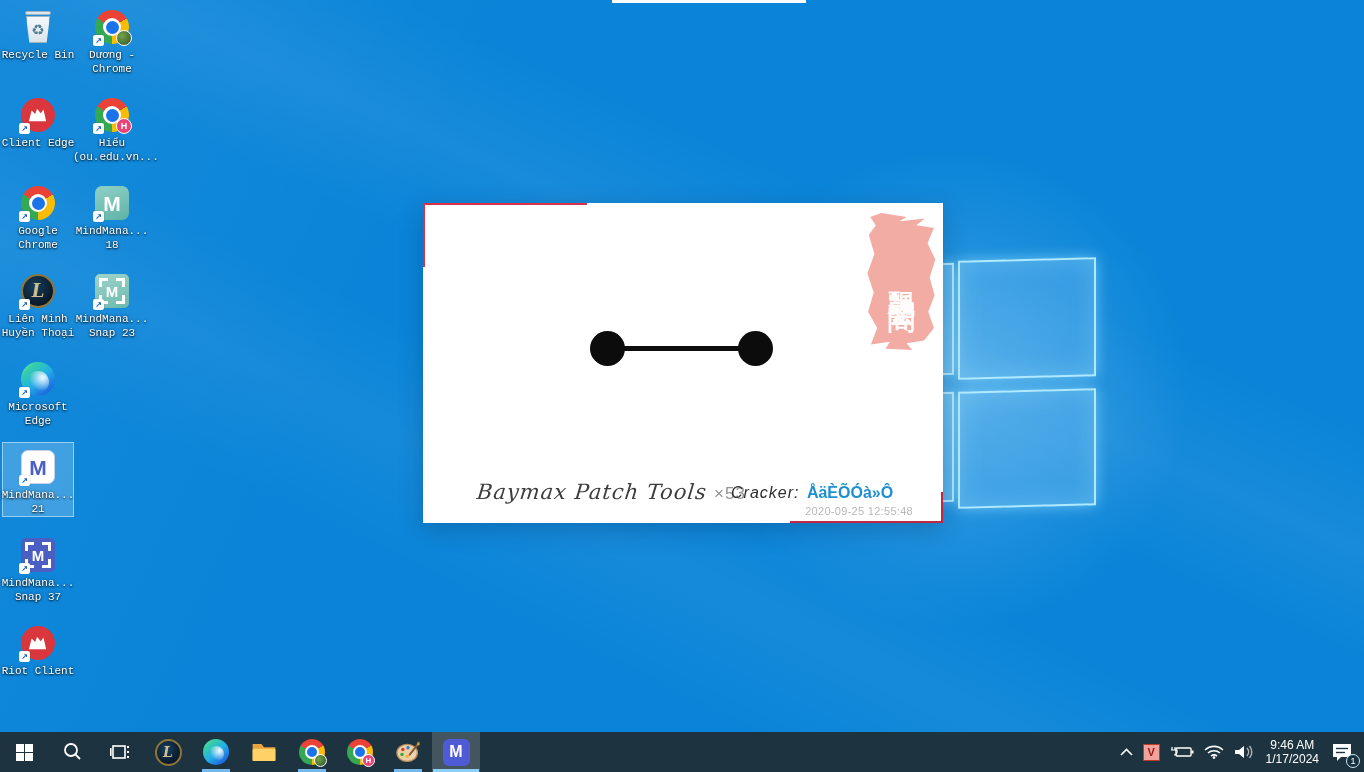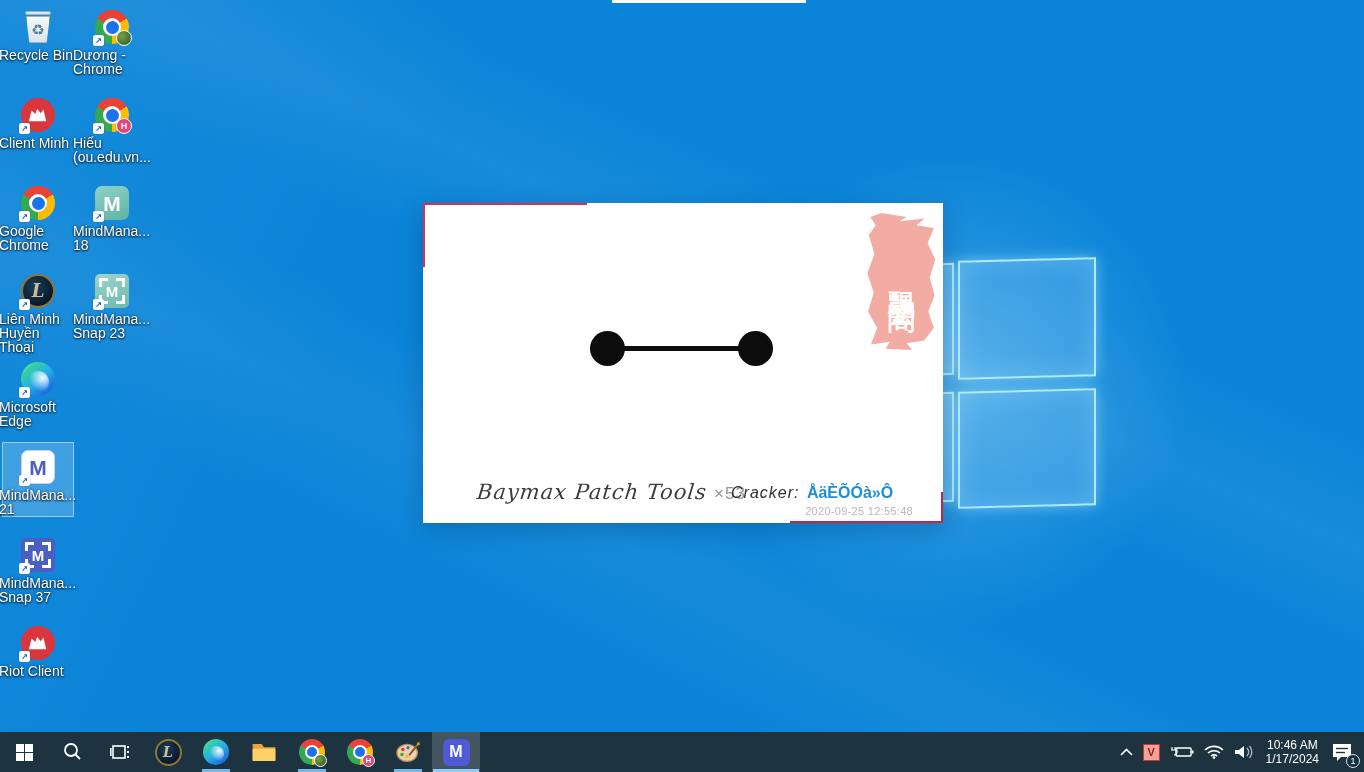--- a/index.html
+++ b/index.html
@@ -29,22 +29,22 @@
   .pane-ts { left:940px; top:263px; width:14px; height:112px; }
   .pane-bs { left:940px; top:392px; width:14px; height:110px; }
 
   .top-strip { position:absolute; left:612px; top:0; width:194px; height:3px; background:#fbfbfb; }
 
   
   .desktop { position:absolute; left:2px; top:2px; width:150px; }
   .dicon { position:absolute; width:72px; padding-top:6px; display:flex; flex-direction:column; align-items:center; cursor:default; border:1px solid transparent; }
   .dicon.selected { background:rgba(130,195,235,0.42); border:1px solid rgba(200,230,250,0.65); }
   .ic { width:36px; height:36px; position:relative; display:flex; align-items:center; justify-content:center; margin-bottom:3px; }
-  .lbl { font-size:14px; line-height:14px; color:#fff; text-align:left;
-    text-shadow:0 1px 2px rgba(0,0,0,0.85), 0 0 3px rgba(0,0,0,0.55); width:78px; }
+  .lbl { font-size:11px; line-height:14px; color:#fff; text-align:center;
+    text-shadow:0 1px 2px rgba(0,0,0,0.85), 0 0 3px rgba(0,0,0,0.55); width:78px;font-family:Liberation Mono, monospace; }
   .shortcut { position:absolute; left:-1px; bottom:-1px; width:11px; height:11px; background:#fff;
     border-radius:2px; font-size:8px; line-height:11px; text-align:center; color:#1e62c8; font-weight:bold;
     box-shadow:0 0 1px rgba(0,0,0,0.4); }
 
   
   .ball { width:34px; height:34px; border-radius:50%; position:relative;
     background:conic-gradient(from 60deg, #fbbc05 0deg 120deg, #34a853 120deg 240deg, #ea4335 240deg 360deg); }
   .ball .w { position:absolute; inset:8px; background:#fff; border-radius:50%; }
   .ball .b { position:absolute; inset:10.5px; background:#1a73e8; border-radius:50%; }
   .ball.small { width:26px; height:26px; }
@@ -179,21 +179,21 @@
 
     <div class="dicon" style="left:0;top:88px">
       <div class="ic">
         <div class="riotball">
           <svg width="22" height="20" viewBox="0 0 24 22">
               <path d="M2 18 L5 6 L9 10 L11 4 L15 9 L18 5 L21 18 Z" fill="#fff"></path>
             </svg>
         </div>
         <div class="shortcut">↗</div>
       </div>
-      <div class="lbl">Client Minh</div>
+      <div class="lbl">Client Edge</div>
     </div>
 
     <div class="dicon" style="left:74px;top:88px">
       <div class="ic">
         <div class="ball">
             <i class="w" style="position:absolute"></i>
             <i class="b" style="position:absolute"></i>
           <div class="avatar pink">H</div>
           </div>
         <div class="shortcut">↗</div>
@@ -418,21 +418,21 @@
           <circle cx="10" cy="12.6" r="1.3" fill="#fff"></circle>
         </svg>
       </div>
       <div class="tray-item">
         <svg width="20" height="16" viewBox="0 0 20 16">
           <path d="M1 6 h4 l5 -4 v12 l-5 -4 h-4 z" fill="#fff"></path>
           <path d="M13 4 a6 6 0 0 1 0 8 M15.5 2 a9 9 0 0 1 0 12" fill="none" stroke="#fff" stroke-width="1.4" opacity="0.65"></path>
         </svg>
       </div>
       <div class="clock">
-        <div>10:46 AM</div>
+        <div>9:46 AM</div>
         <div>1/17/2024</div>
       </div>
       <div class="tray-item ac-wrap">
         <svg width="22" height="20" viewBox="0 0 22 20">
           <path d="M2 2 h18 v13 h-10 l-4 4 v-4 h-4 z" fill="#fff"></path>
           <line x1="5" y1="6.5" x2="17" y2="6.5" stroke="#1d3440" stroke-width="1.4"></line>
           <line x1="5" y1="10.5" x2="14" y2="10.5" stroke="#1d3440" stroke-width="1.4"></line>
         </svg>
         <div class="ac-badge">1</div>
       </div>

